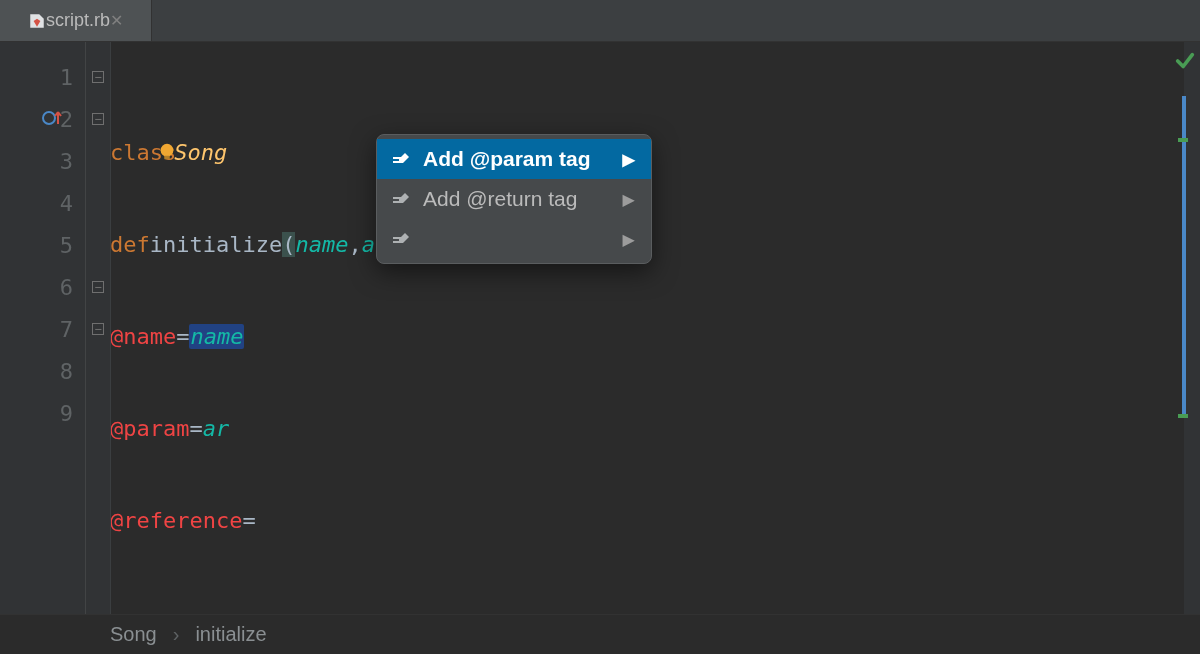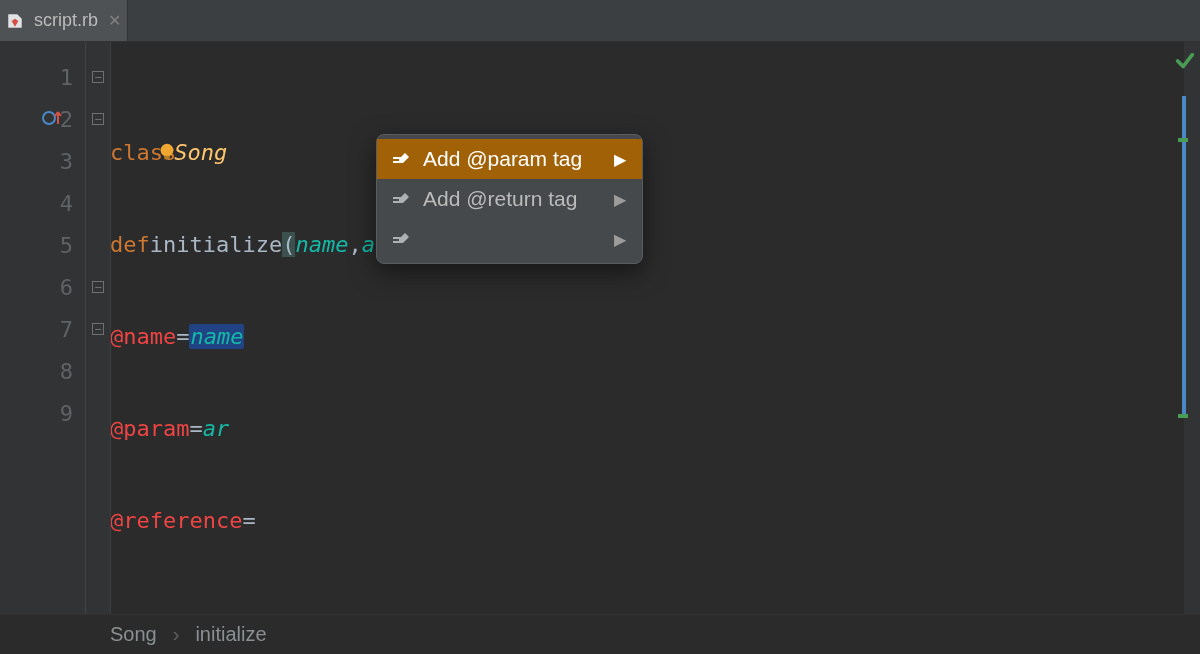--- a/index.html
+++ b/index.html
@@ -15,25 +15,24 @@
   .tabbar {
     height: 42px;
     background: #3c3f41;
     border-bottom: 1px solid #323232;
     display: flex;
     align-items: stretch;
   }
   .tab {
     display: flex;
     align-items: center;
-    padding: 0 6px;
+    padding: 0 28px;
     background: #4e5254;
     color: #bbbbbb;
     border-right: 1px solid #323232;
-    gap: 10px;
     font-family: -apple-system, "Segoe UI", sans-serif;
     font-size: 18px;
   }
   .tab .ruby-icon { width: 18px; height: 18px; display: block; }
   .tab .close { color: #808080; font-size: 16px; }
   
   .editor {
     display: flex;
     height: calc(100% - 42px - 40px);
     background: #2b2b2b;
@@ -113,22 +112,23 @@
   }
   .popup-row {
     display:flex; align-items:center;
     height: 40px;
     padding: 0 16px 0 14px;
     gap: 12px;
     color: #bbbbbb;
     white-space: nowrap;
   }
   .popup-row.sel {
-    background: #a16207;
+    background: #0369a1;
     color: #ffffff;
+    font-weight: bold;
   }
   .popup-arrow { margin-left:auto; padding-left: 20px; font-size:16px; color:#9c9c9c; }
   .popup-row.sel .popup-arrow { color:#ffffff; }
   .intent-icon { width:20px; height:20px; display:inline-block; }
   
   .right-strip {
     position:absolute; right:0; top:0; bottom:0; width:16px;
     background:#313335;
   }
   .check-icon { position:absolute; right:4px; top:8px; width:22px;height:22px; z-index:5; }

